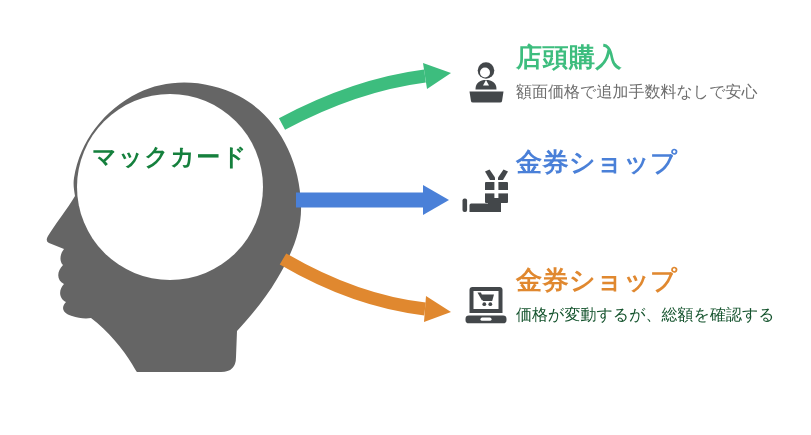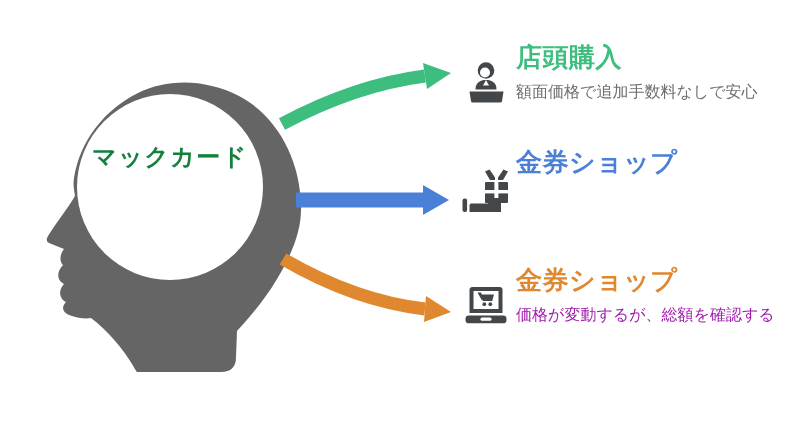--- a/index.html
+++ b/index.html
@@ -111,19 +111,19 @@
         <polygon points="15.5,9.5 19,9.5 21.5,16.5 19.8,17.2"></polygon>
         <polygon points="19,11.5 32,11.5 30.2,18 20.8,18"></polygon>
         <circle cx="22.3" cy="21.2" r="1.9"></circle>
         <circle cx="28.3" cy="21.2" r="1.9"></circle>
         <rect x="3.5" y="32.5" width="41" height="7.8" rx="3.4"></rect>
         <rect x="18.5" y="34.6" width="11" height="3.2" rx="1.6" fill="#ffffff"></rect>
       </svg>
     </span>
     <div class="txt">
       <div class="ititle" style="color: rgb(224, 136, 47);">金券ショップ</div>
-      <div class="idesc" style="color: #a21caf;">
+      <div class="idesc" style="color: #14532d;">
         <div>価格が変動するが、総額を確認する</div>
       </div>
     </div>
   </div>
 
 </div>
 
 </body></html>

